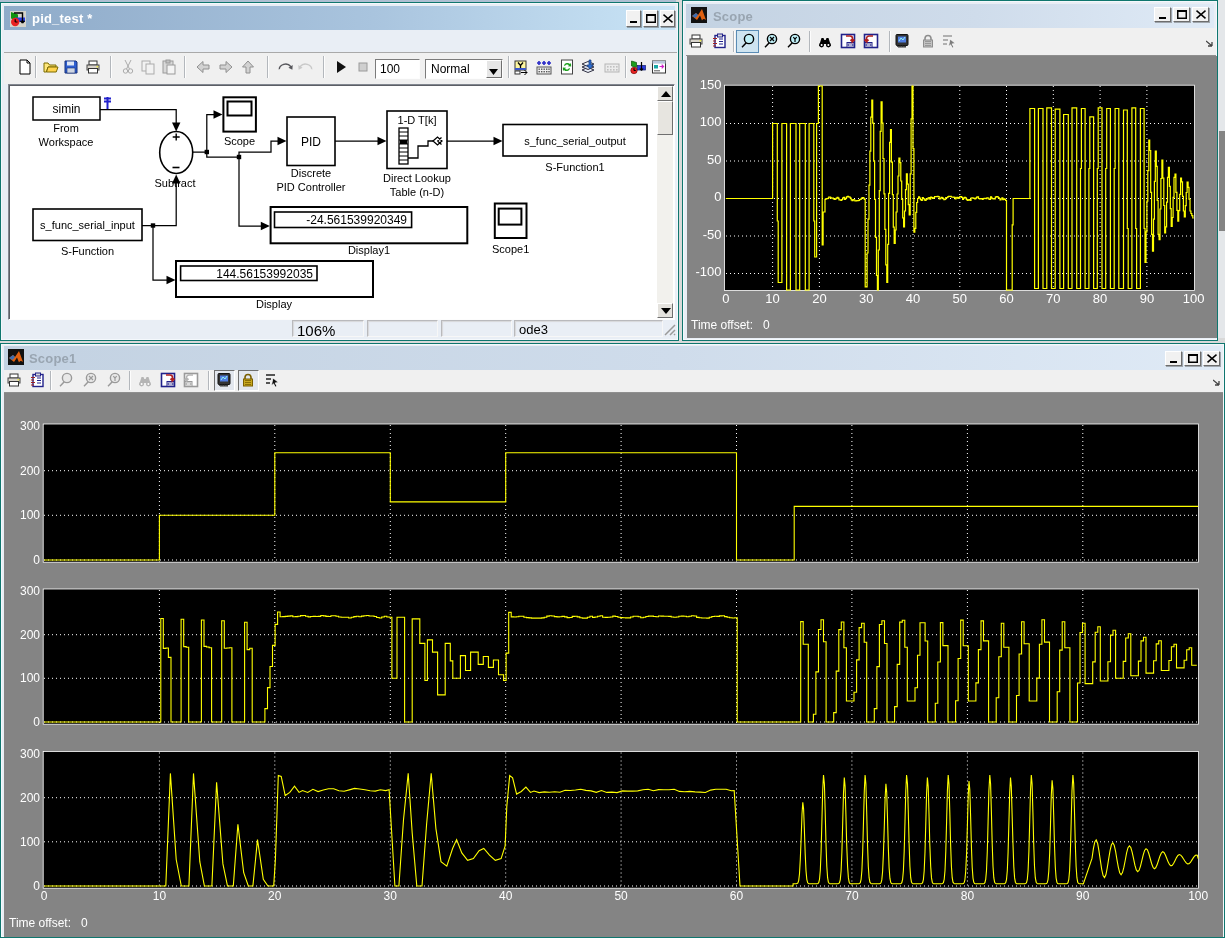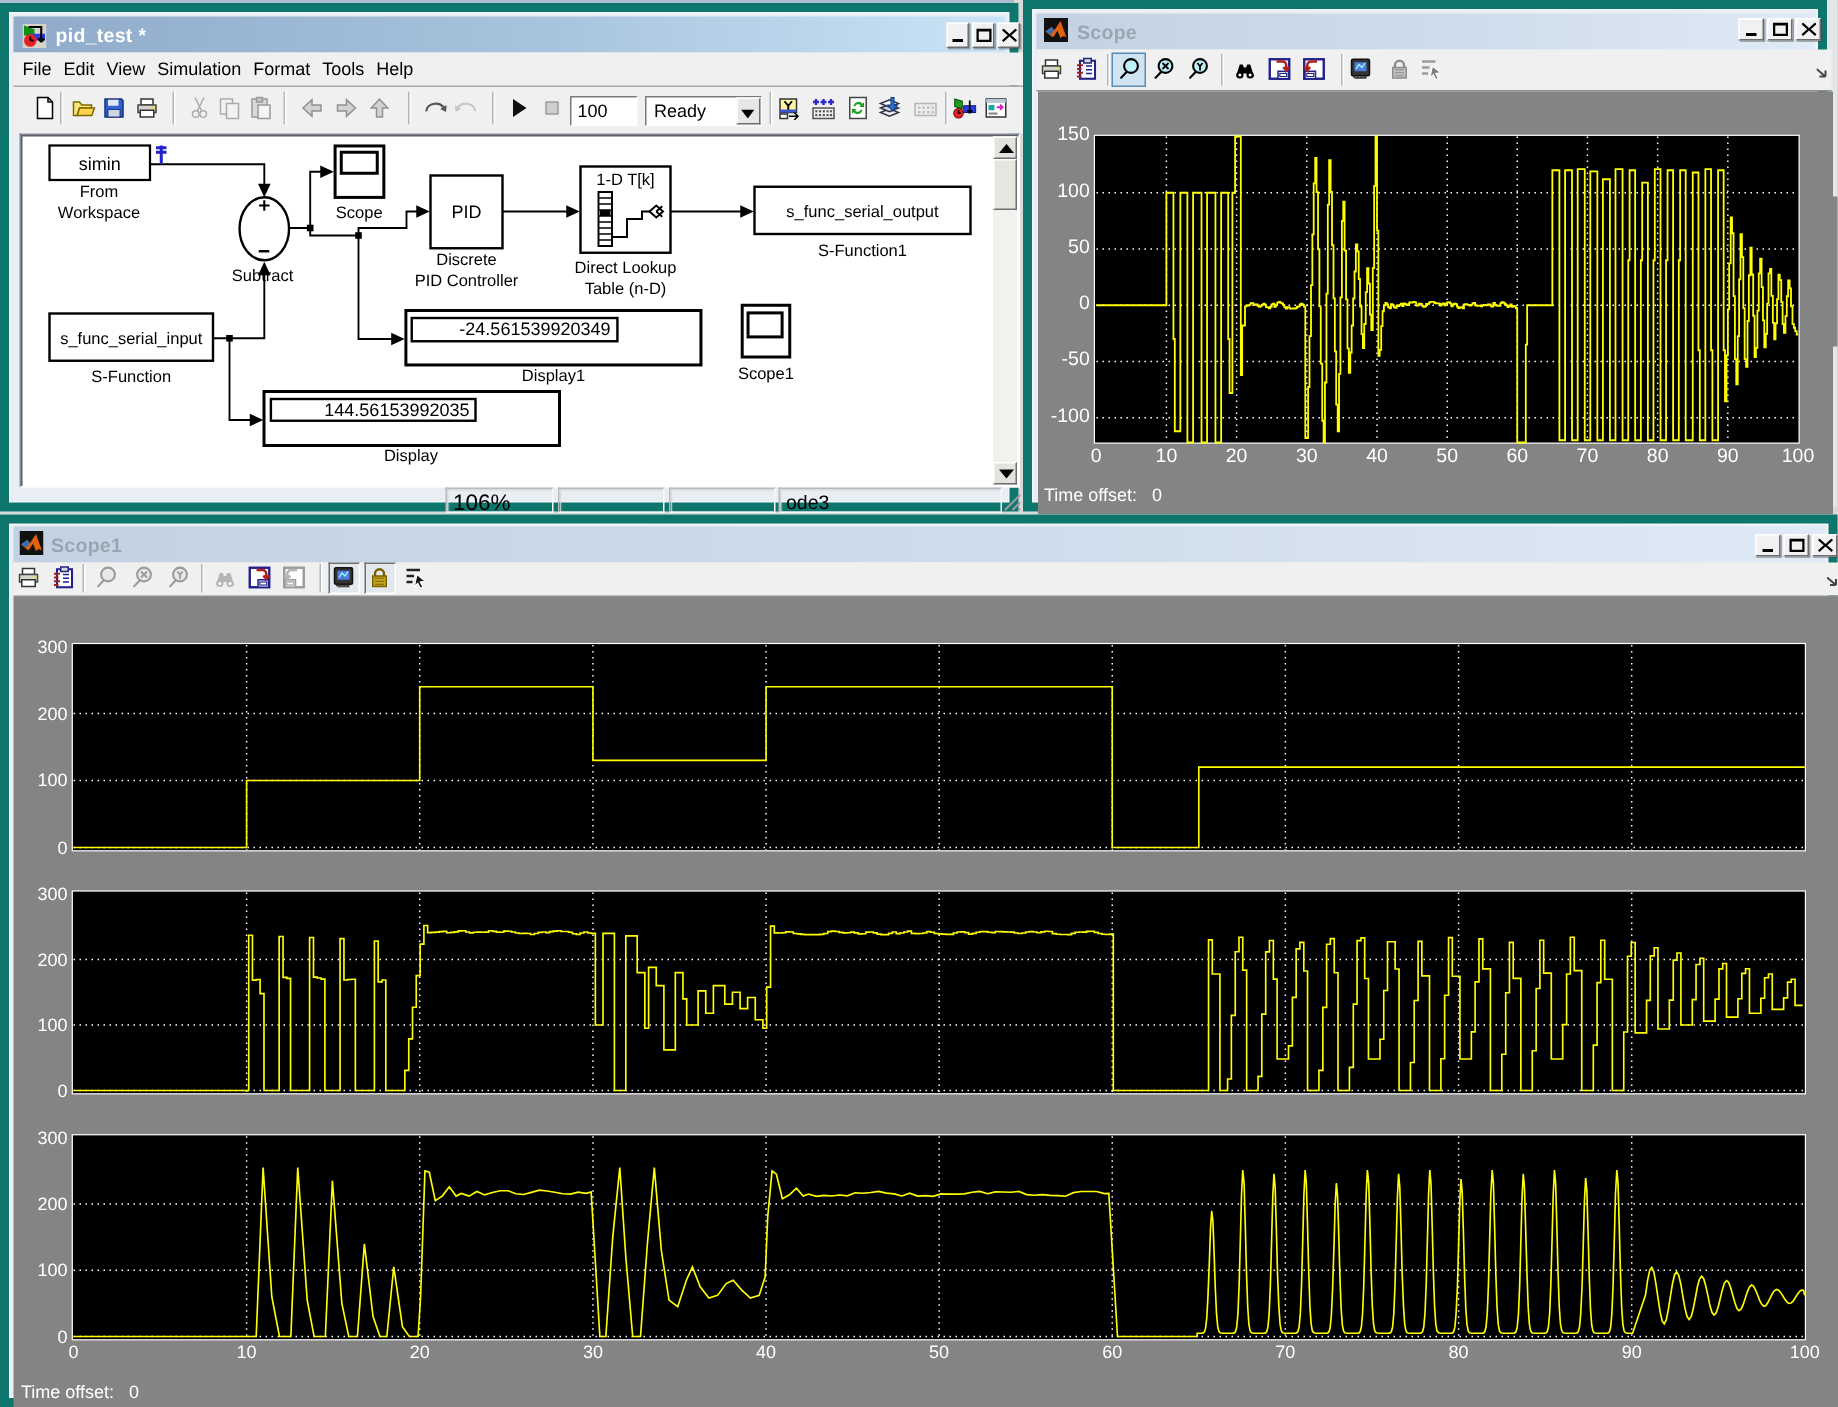--- a/index.html
+++ b/index.html
@@ -1,17 +1,17 @@
 <!DOCTYPE html>
 <html><head><meta charset="utf-8"><style>
 *{margin:0;padding:0;box-sizing:border-box}
 html,body{width:1225px;height:938px;overflow:hidden;background:#c8c8c8;
  font-family:"Liberation Sans",sans-serif;-webkit-font-smoothing:antialiased}
 .abs{position:absolute}
-.win{position:absolute;background:#e9eef5;border:6px solid #0f766e;box-shadow:inset 0 0 0 1px #f4f8fc}
+.win{position:absolute;background:#e9eef5;border:1px solid #0f766e;box-shadow:inset 0 0 0 1px #f4f8fc}
 .tbar{position:absolute;left:3px;right:3px;height:24px;display:flex;align-items:center}
 .tbar.act{background:linear-gradient(to right,#8fabc9,#a9c4de 55%,#c9e4f6)}
 .tbar.inact{background:linear-gradient(to right,#c3d2e2,#cfdceb 55%,#dfeaf6)}
 .ttxt{font-size:13px;font-weight:bold;letter-spacing:0.2px}
 .ttxt.act{color:#fff}
 .ttxt.inact{color:#99a5b1}
 .capbtn{position:absolute;width:16px;height:15px;background:#f1f1f1;
  border:1px solid;border-color:#fff #6d6d6d #6d6d6d #fff;box-shadow:1px 1px 0 #40404066;
  display:flex;align-items:center;justify-content:center}
 .menubar{position:absolute;background:#f0f0f0;font-size:12px;color:#000;display:flex;align-items:center}
@@ -47,29 +47,20 @@
     <div class="capbtn" style="left:642px;top:7px;width:15px;height:17px">
       <svg width="10" height="9">
         <rect x="0.5" y="1" width="9" height="7.5" fill="none" stroke="#000" stroke-width="2"></rect>
       </svg>
     </div>
     <div class="capbtn" style="left:659px;top:7px;width:15px;height:17px">
       <svg width="10" height="9">
         <path d="M1 0 L5 3.6 L9 0 L10 1.2 L6.2 4.5 L10 7.8 L9 9 L5 5.4 L1 9 L0 7.8 L3.8 4.5 L0 1.2 Z" fill="#000"></path>
       </svg>
     </div>
-    <div class="menubar" style="left:3px;top:27px;width:673px;height:22px">
-      <span style="padding:0 4px 0 6px">File</span>
-      <span>Edit</span>
-      <span>View</span>
-      <span>Simulation</span>
-      <span>Format</span>
-      <span>Tools</span>
-      <span>Help</span>
-    </div>
     <div class="abs" style="left:3px;top:49px;width:673px;height:1px;background:#a9a9a9"></div>
     <div class="toolbar" style="left:3px;top:50px;width:673px;height:31px"></div>
     <svg class="abs" style="left:16px;top:56px" width="16" height="16" viewBox="0 0 16 16">
       <path d="M3 1 h7 l3 3 v11 h-10 z" fill="#fff" stroke="#000"></path>
       <path d="M10 1 v3 h3" fill="none" stroke="#000"></path>
     </svg>
     <svg class="abs" style="left:42px;top:56px" width="16" height="16" viewBox="0 0 16 16">
       <path d="M1 13 V4 h4 l1.5 2 H13 v2 H5 L3.4 13 Z" fill="#ffe77a" stroke="#7a6a00" stroke-width="1"></path>
       <path d="M3.5 13 L5 8 h10 l-1.8 5 z" fill="#ffd34d" stroke="#7a6a00"></path>
     </svg>
@@ -189,21 +180,21 @@
       <rect x="3" y="11" width="6" height="1.4" fill="#888"></rect>
     </svg>
     <div class="tsep" style="left:34px;top:53px;height:22px"></div>
     <div class="tsep" style="left:109px;top:53px;height:22px"></div>
     <div class="tsep" style="left:183px;top:53px;height:22px"></div>
     <div class="tsep" style="left:266px;top:53px;height:22px"></div>
     <div class="tsep" style="left:322px;top:53px;height:22px"></div>
     <div class="tsep" style="left:507px;top:53px;height:22px"></div>
     <div class="tsep" style="left:624px;top:53px;height:22px"></div>
     <div class="abs" style="left:374px;top:56px;width:45px;height:20px;background:#fff;border:1px solid;border-color:#7b7b7b #fdfdfd #fdfdfd #7b7b7b;font-size:12px;padding:2px 0 0 4px">100</div>
-    <div class="abs" style="left:424px;top:56px;width:78px;height:20px;background:#fff;border:1px solid;border-color:#7b7b7b #fdfdfd #fdfdfd #7b7b7b;font-size:12px;padding:2px 0 0 5px">Ready</div>
+    <div class="abs" style="left:424px;top:56px;width:78px;height:20px;background:#fff;border:1px solid;border-color:#7b7b7b #fdfdfd #fdfdfd #7b7b7b;font-size:12px;padding:2px 0 0 5px">Normal</div>
     <div class="abs" style="left:485px;top:57px;width:16px;height:18px;background:#e6e6e6;border:1px solid;border-color:#fff #6f6f6f #6f6f6f #fff"><svg width="9" height="6" style="margin:5px 0 0 2px">
         <path d="M0 0 h9 L4.5 6 Z" fill="#000"></path>
       </svg></div>
     <div class="abs sunk2" style="left:7px;top:81px;width:667px;height:236px;background:#fff"></div>
     <div class="abs" style="left:656px;top:83px;width:16px;height:232px;background:#f2f1ed"></div>
     <div class="abs" style="left:656px;top:83px;width:16px;height:15px;background:#e4e2dd;border:1px solid;border-color:#fff #6f6f6f #6f6f6f #fff"><svg width="16" height="14" viewBox="0 0 16 14">
         <path d="M8 4 L13 10 H3 Z" fill="#000"></path>
       </svg></div>
     <div class="abs" style="left:656px;top:300px;width:16px;height:15px;background:#e4e2dd;border:1px solid;border-color:#fff #6f6f6f #6f6f6f #fff"><svg width="16" height="14" viewBox="0 0 16 14">
         <path d="M8 10 L13 4 H3 Z" fill="#000"></path>

